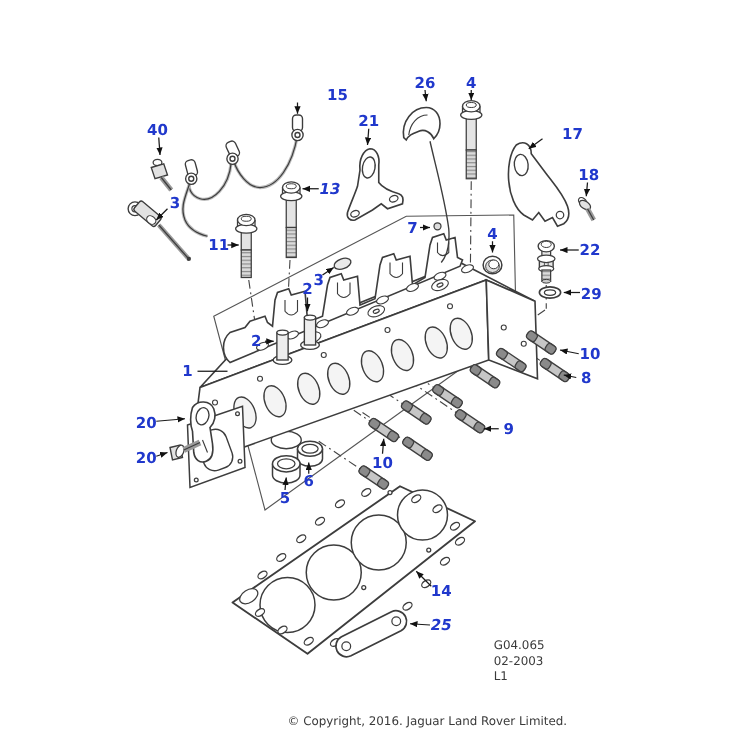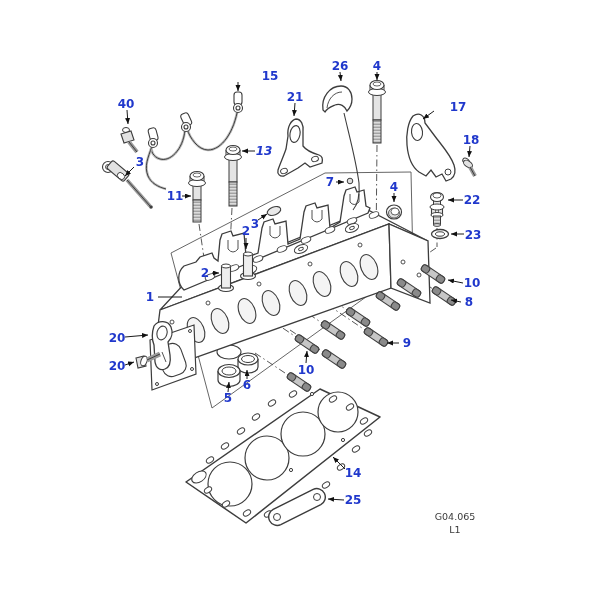--- a/index.html
+++ b/index.html
@@ -2,21 +2,21 @@
 <html><head>
 <meta charset="utf-8">
 <style>
   html,body{margin:0;padding:0;background:#ffffff;}
   .stage{position:relative;width:600px;height:600px;background:#ffffff;overflow:hidden;
          font-family:"DejaVu Sans","Liberation Sans",sans-serif;}
   svg{position:absolute;left:0;top:0;}
   .callout{position:absolute;transform:translate(-50%,-50%);
            font:bold 12px "DejaVu Sans","Liberation Sans",sans-serif;
            color:#2038cc;letter-spacing:0;white-space:nowrap;cursor:pointer;}
-  .figure-info{position:absolute;left:395px;top:511px;width:120px;text-align:center;
+  .figure-info{position:absolute;left:395px;top:511px;width:120px;
                font-size:9.5px;line-height:12.6px;color:#3a3a3a;}
   .copyright{position:absolute;left:230px;top:572px;font-size:9.5px;color:#3a3a3a;}
 </style>
 </head>
 <body>
 
 <div class="stage">
 
 <svg width="600" height="600" viewBox="0 0 600 600">
   <defs>
@@ -407,25 +407,27 @@
       <span class="callout" style="left: 264px; top: 151px; color: rgb(32, 56, 204); font-style: italic;">13</span>
       <span class="callout" style="left: 353px; top: 473px; color: rgb(32, 56, 204);">14</span>
       <span class="callout" style="left: 238px; top: 76px; color: rgb(32, 56, 204); margin-left: 32px;">15</span>
       <span class="callout" style="left: 140px; top: 162px; color: rgb(32, 56, 204);">3</span>
       <span class="callout" style="left: 458px; top: 107px; color: rgb(32, 56, 204);">17</span>
       <span class="callout" style="left: 471px; top: 140px; color: rgb(32, 56, 204);">18</span>
       <span class="callout" style="left: 117px; top: 338px; color: rgb(32, 56, 204);">20</span>
       <span class="callout" style="left: 117px; top: 366px; color: rgb(32, 56, 204);">20</span>
       <span class="callout" style="left: 295px; top: 97px; color: rgb(32, 56, 204);">21</span>
       <span class="callout" style="left: 472px; top: 200px; color: rgb(32, 56, 204);">22</span>
-      <span class="callout" style="left: 473px; top: 235px; color: rgb(32, 56, 204);">23</span>
+      <span class="callout" style="left: 473px; top: 235px; color: rgb(32, 56, 204);">29</span>
       <span class="callout" style="left: 126px; top: 104px; color: rgb(32, 56, 204);">40</span>
-      <span class="callout" style="left: 353px; top: 500px; color: rgb(32, 56, 204);">25</span>
+      <span class="callout" style="left: 353px; top: 500px; color: rgb(32, 56, 204); font-style: italic;">25</span>
       <span class="callout" style="left: 340px; top: 66px; color: rgb(32, 56, 204);">26</span>
     </div>
 
 <div class="figure-info">
   <div>G04.065</div>
+  <div>02-2003</div>
   <div>L1</div>
 </div>
 
+<div class="copyright">© Copyright, 2016. Jaguar Land Rover Limited.</div>
 
 </div>
 
 </body></html>

